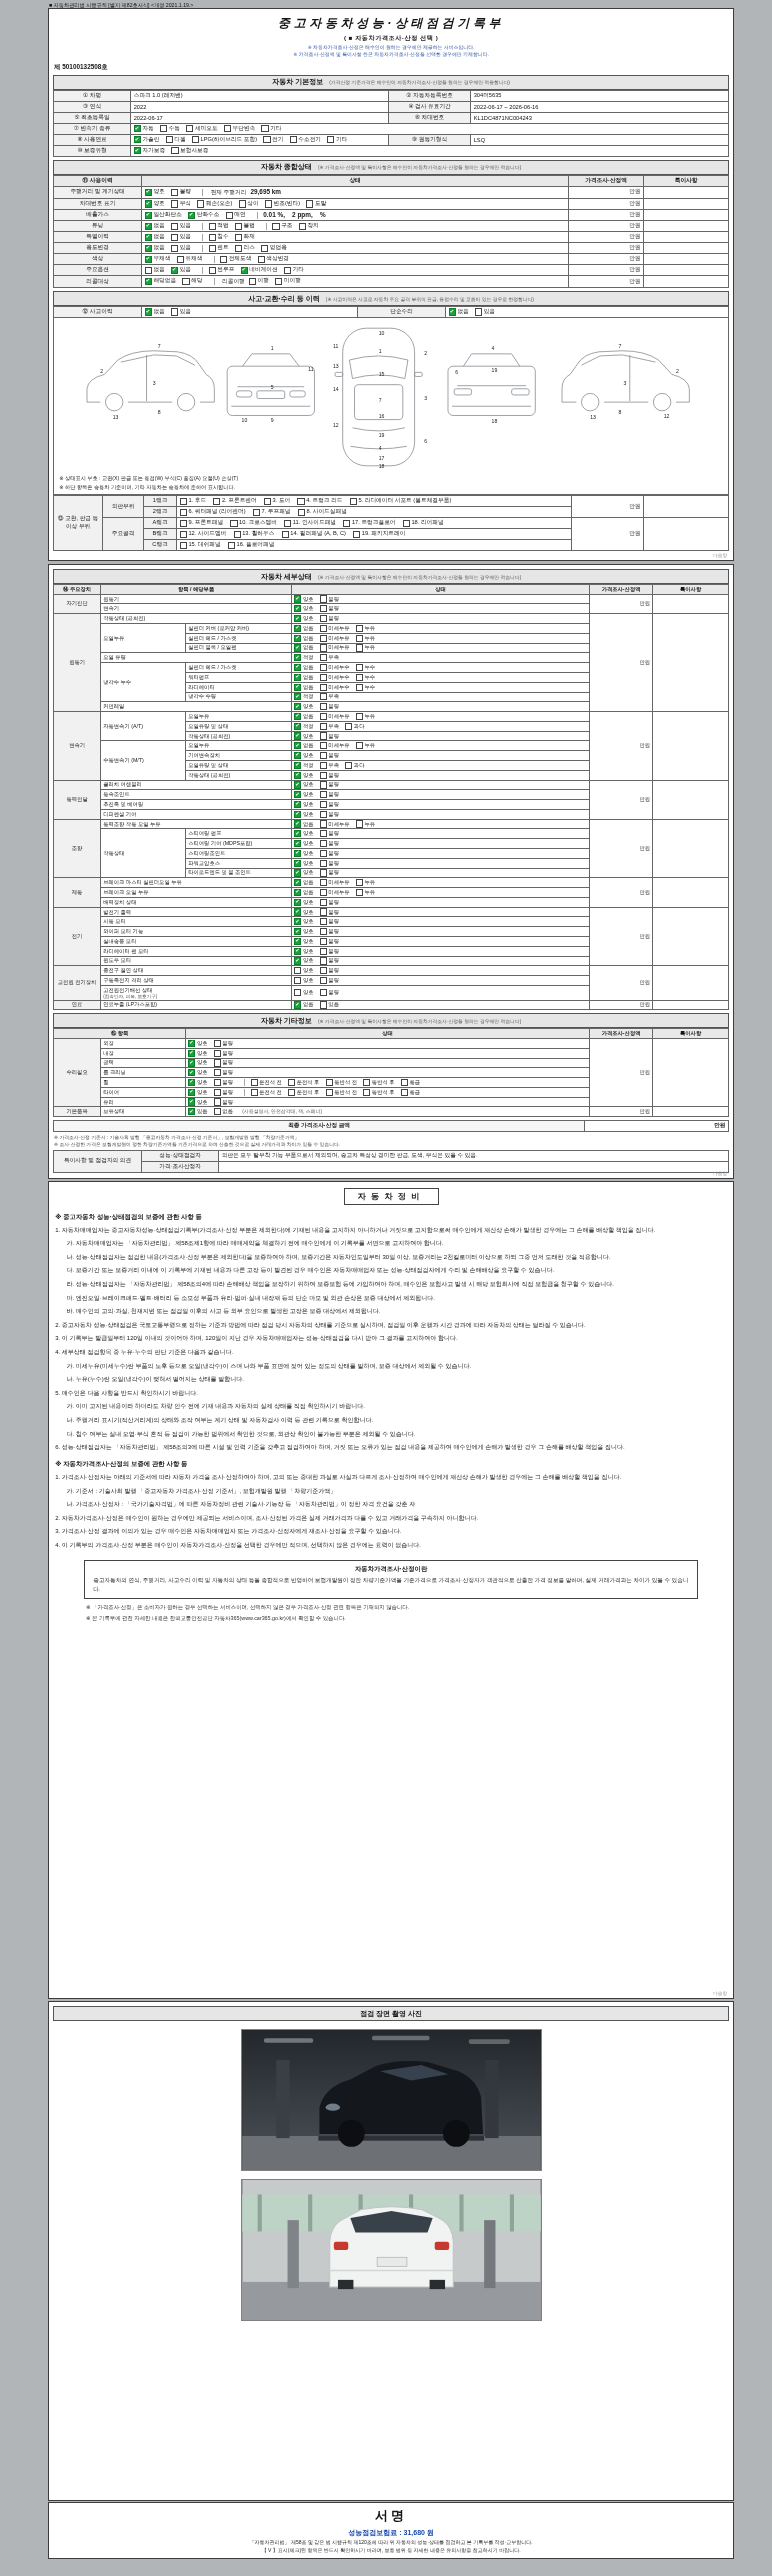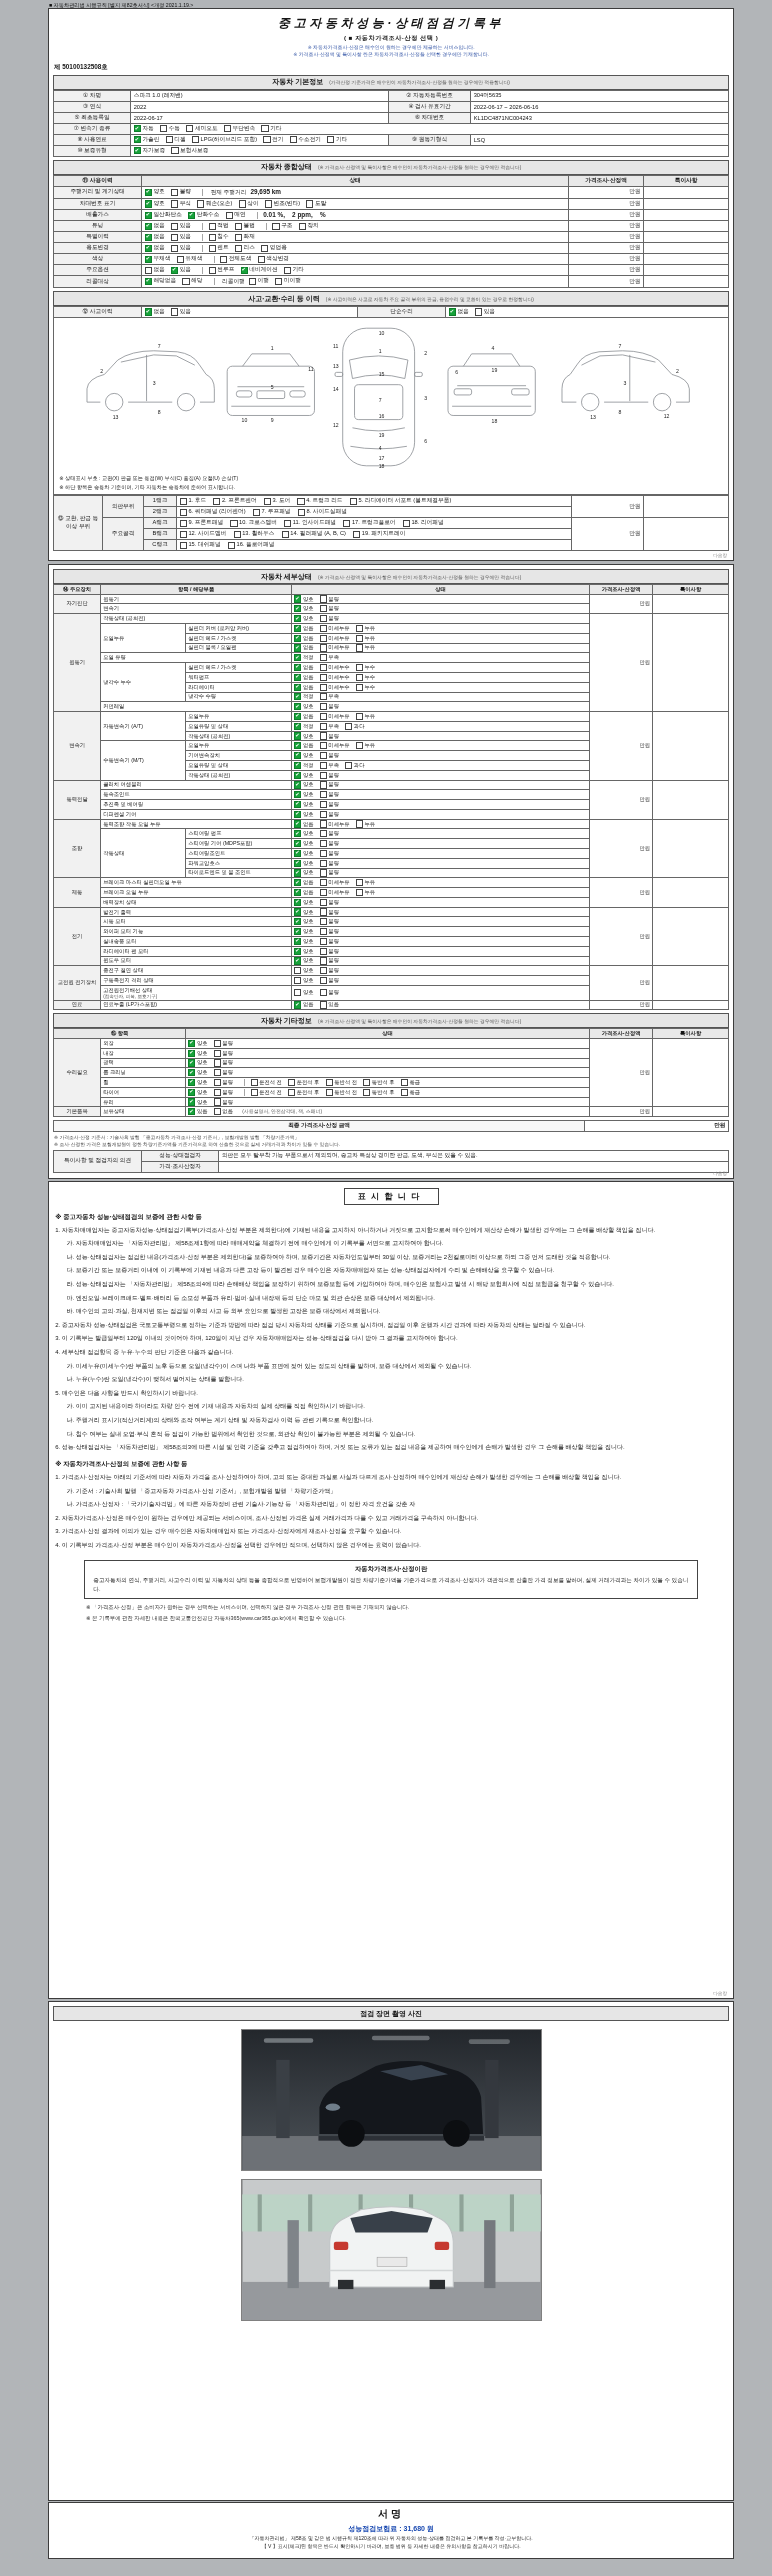--- a/index.html
+++ b/index.html
@@ -61,21 +61,21 @@
   .nt-item{font-size:6px;line-height:1.75;margin:3.1px 2.1px;}
   .nt-item.l1{margin-left:13.4px;}
   .nt-box{border:0.8px solid #444;margin:9.3px 31px 4.1px;padding:4.1px 8.2px;}
   .nt-box-title{text-align:center;font-weight:bold;font-size:6.4px;margin-bottom:2.6px;}
   .nt-box-text{font-size:5.6px;line-height:1.6;color:#222;}
   .nt-foot{font-size:5.4px;color:#333;margin:2.1px 33px;line-height:1.5;}
 
   .photo{width:299px;height:140px;margin:8.2px auto;border:0.5px solid #808080;background:#222;}
   .photo svg{display:block;}
 
-  .sign-title{text-align:center;font-weight:bold;font-size:10px;letter-spacing:3.1px;margin-top:1px;}
+  .sign-title{text-align:center;font-weight:bold;font-size:13px;letter-spacing:3.1px;margin-top:1px;}
   .sign-fee{text-align:center;color:#1747b0;font-weight:bold;font-size:7px;margin-top:2.6px;}
   .sign-line{text-align:center;font-size:5px;margin-top:1.5px;color:#222;}
 </style>
 </head>
 <body>
 
 <div class="top-note">■ 자동차관리법 시행규칙 [별지 제82호서식] &lt;개정 2021.1.19.&gt;</div>
 
 <div class="panel" id="panel-main">
   <div class="doc-title">중고자동차성능·상태점검기록부</div>
@@ -1285,21 +1285,21 @@
       <td class="lbl">가격·조사산정자</td>
       <td></td>
     </tr>
   </tbody>
     </table>
 
   <div class="next">다음장</div>
 </div>
 
 <div class="panel" id="panel-notice">
-  <div class="nt-title-box">표시합니다</div>
+  <div class="nt-title-box">자동차정비</div>
   <div id="notice-body">
       <div class="nt-header">※ 중고자동차 성능·상태점검의 보증에 관한 사항 등</div>
       <div class="nt-item l0">1. 자동차매매업자는 중고자동차성능·상태점검기록부(가격조사·산정 부분은 제외한다)에 기재된 내용을 고지하지 아니하거나 거짓으로 고지함으로써 매수인에게 재산상 손해가 발생한 경우에는 그 손해를 배상할 책임을 집니다.</div>
       <div class="nt-item l1">가. 자동차매매업자는 「자동차관리법」 제58조제1항에 따라 매매계약을 체결하기 전에 매수인에게 이 기록부를 서면으로 고지하여야 합니다.</div>
       <div class="nt-item l1">나. 성능·상태점검자는 점검한 내용(가격조사·산정 부분은 제외한다)을 보증하여야 하며, 보증기간은 자동차인도일부터 30일 이상, 보증거리는 2천킬로미터 이상으로 하되 그중 먼저 도래한 것을 적용합니다.</div>
       <div class="nt-item l1">다. 보증기간 또는 보증거리 이내에 이 기록부에 기재된 내용과 다른 고장 등이 발견된 경우 매수인은 자동차매매업자 또는 성능·상태점검자에게 수리 및 손해배상을 요구할 수 있습니다.</div>
       <div class="nt-item l1">라. 성능·상태점검자는 「자동차관리법」 제58조의4에 따라 손해배상 책임을 보장하기 위하여 보증보험 등에 가입하여야 하며, 매수인은 보험사고 발생 시 해당 보험회사에 직접 보험금을 청구할 수 있습니다.</div>
       <div class="nt-item l1">마. 엔진오일·브레이크패드·벨트·배터리 등 소모성 부품과 유리·범퍼·실내 내장재 등의 단순 마모 및 외관 손상은 보증 대상에서 제외됩니다.</div>
       <div class="nt-item l1">바. 매수인의 고의·과실, 천재지변 또는 점검일 이후의 사고 등 외부 요인으로 발생한 고장은 보증 대상에서 제외됩니다.</div>
       <div class="nt-item l0">2. 중고자동차 성능·상태점검은 국토교통부령으로 정하는 기준과 방법에 따라 점검 당시 자동차의 상태를 기준으로 실시하며, 점검일 이후 운행과 시간 경과에 따라 자동차의 상태는 달라질 수 있습니다.</div>

